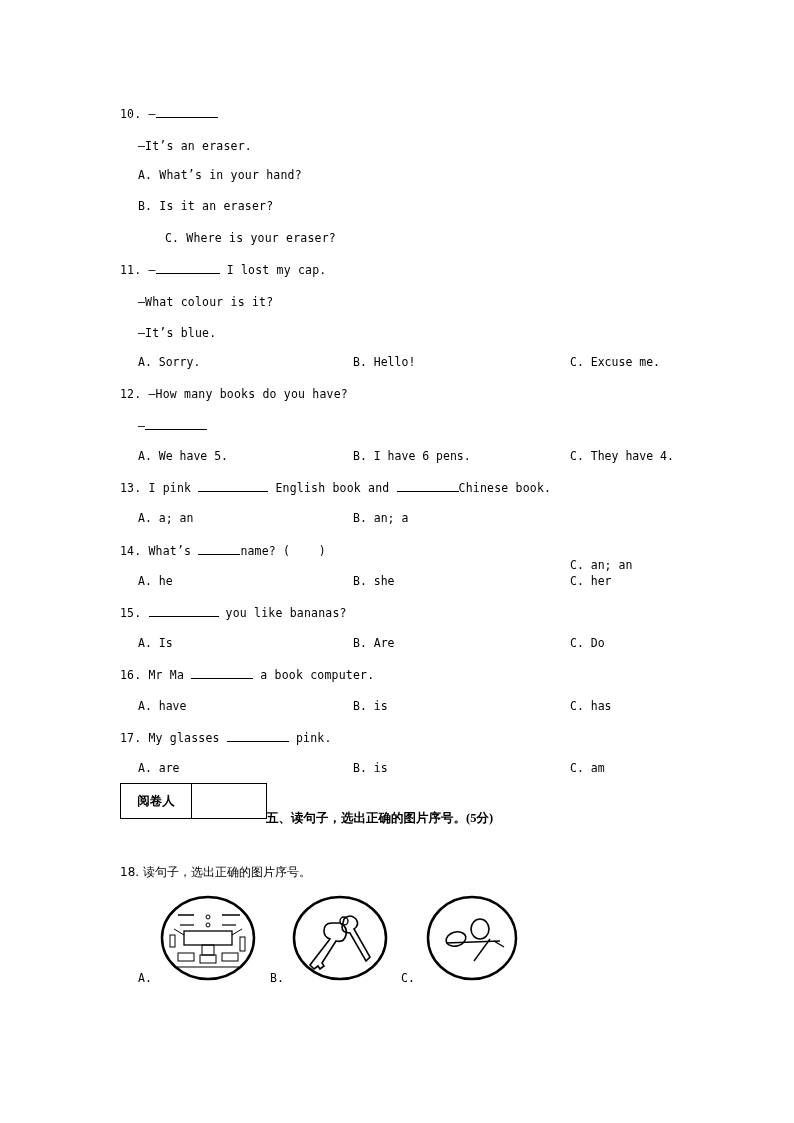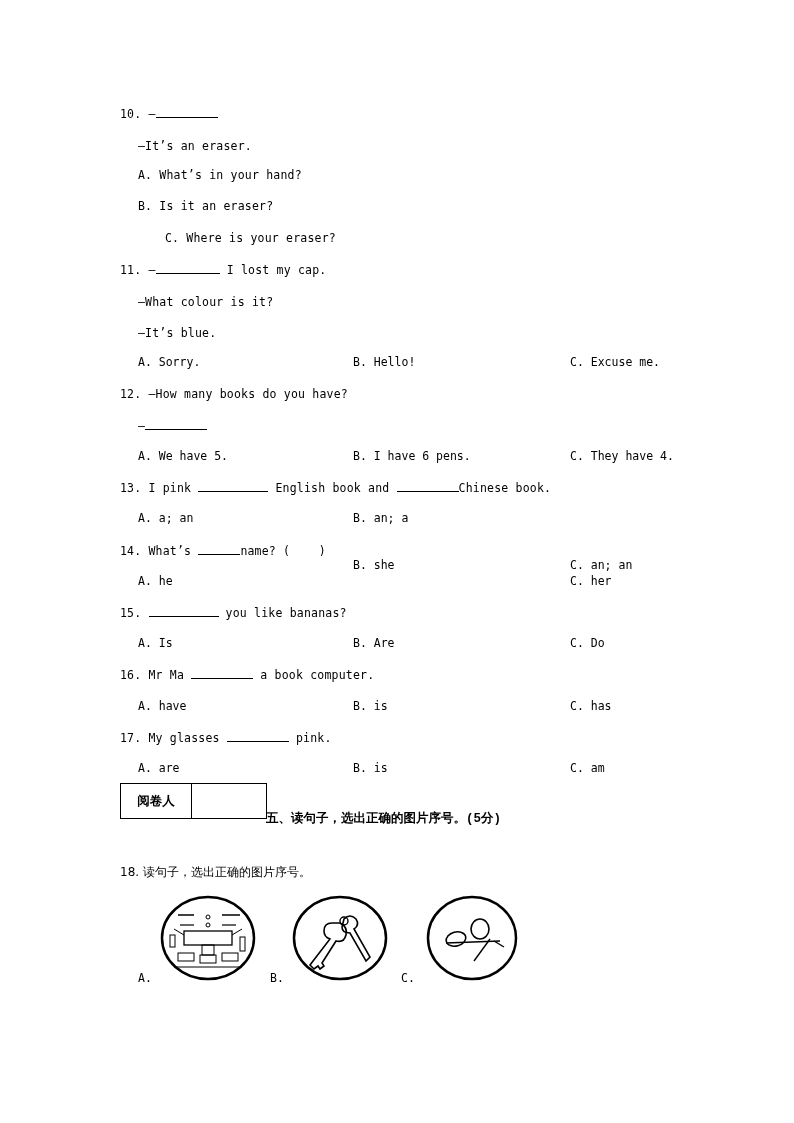--- a/index.html
+++ b/index.html
@@ -5,21 +5,21 @@
   html, body { margin:0; padding:0; background:#ffffff; }
   body { width:794px; height:1123px; position:relative; overflow:hidden;
          font-family:"DejaVu Sans Mono","Liberation Mono",monospace; color:#000; }
   .line { position:absolute; font-size:11.5px; white-space:pre; line-height:14px; letter-spacing:0.2px; }
   .blank { display:inline-block; border-bottom:1px solid #000; height:11px; vertical-align:baseline; }
   .opt { position:absolute; font-size:11.5px; white-space:pre; line-height:14px; }
   table.score { position:absolute; left:120px; top:783px; border-collapse:collapse; }
   table.score td { border:1px solid #000; width:70px; height:34px; text-align:center;
                    font-family:Liberation Sans, sans-serif; font-size:12.5px; font-weight:bold; padding:0; }
   table.score td.empty { width:74px; }
-  .section-title { position:absolute; left:266px; top:810px; font-family:Liberation Mono, monospace;
+  .section-title { position:absolute; left:266px; top:810px; font-family:Liberation Serif, serif;
                    font-size:12.5px; font-weight:bold; white-space:pre; }
   .q18 { position:absolute; left:120px; top:864px; font-family:"DejaVu Sans",sans-serif; font-size:12px; white-space:pre; }
   .pic { position:absolute; top:895px; width:96px; height:86px; }
   .pic svg { width:100%; height:100%; }
   .pic-label { position:absolute; top:971px; font-size:11.5px; }
 </style>
 </head>
 <body>
 
 <div class="line" style="left:120px;top:106px;"><span>10.</span> <span>—</span><span class="blank" style="width:62px"></span></div>
@@ -41,21 +41,21 @@
 <div class="opt" style="left:353px;top:449px;">B. I have 6 pens.</div>
 <div class="opt" style="left:570px;top:449px;">C. They have 4.</div>
 
 <div class="line" style="left:120px;top:480px;"><span>13.</span> <span>I pink </span><span class="blank" style="width:70px"></span><span> English book and </span><span class="blank" style="width:62px"></span><span>Chinese book.</span></div>
 <div class="opt" style="left:138px;top:511px;">A. a; an</div>
 <div class="opt" style="left:353px;top:511px;">B. an; a</div>
 <div class="opt" style="left:570px;top:511px;margin-top:47px;">C. an; an</div>
 
 <div class="line" style="left:120px;top:543px;"><span>14.</span> <span>What’s </span><span class="blank" style="width:42px"></span><span>name? (    )</span></div>
 <div class="opt" style="left:138px;top:574px;">A. he</div>
-<div class="opt" style="left:353px;top:558px;">B. she</div>
+<div class="opt" style="left:353px;top:574px;">B. she</div>
 <div class="opt" style="left:570px;top:574px;">C. her</div>
 
 <div class="line" style="left:120px;top:605px;"><span>15.</span> <span class="blank" style="width:70px"></span><span> you like bananas?</span></div>
 <div class="opt" style="left:138px;top:636px;">A. Is</div>
 <div class="opt" style="left:353px;top:636px;">B. Are</div>
 <div class="opt" style="left:570px;top:636px;">C. Do</div>
 
 <div class="line" style="left:120px;top:667px;"><span>16.</span> <span>Mr Ma </span><span class="blank" style="width:62px"></span><span> a book computer.</span></div>
 <div class="opt" style="left:138px;top:699px;">A. have</div>
 <div class="opt" style="left:353px;top:699px;">B. is</div>

